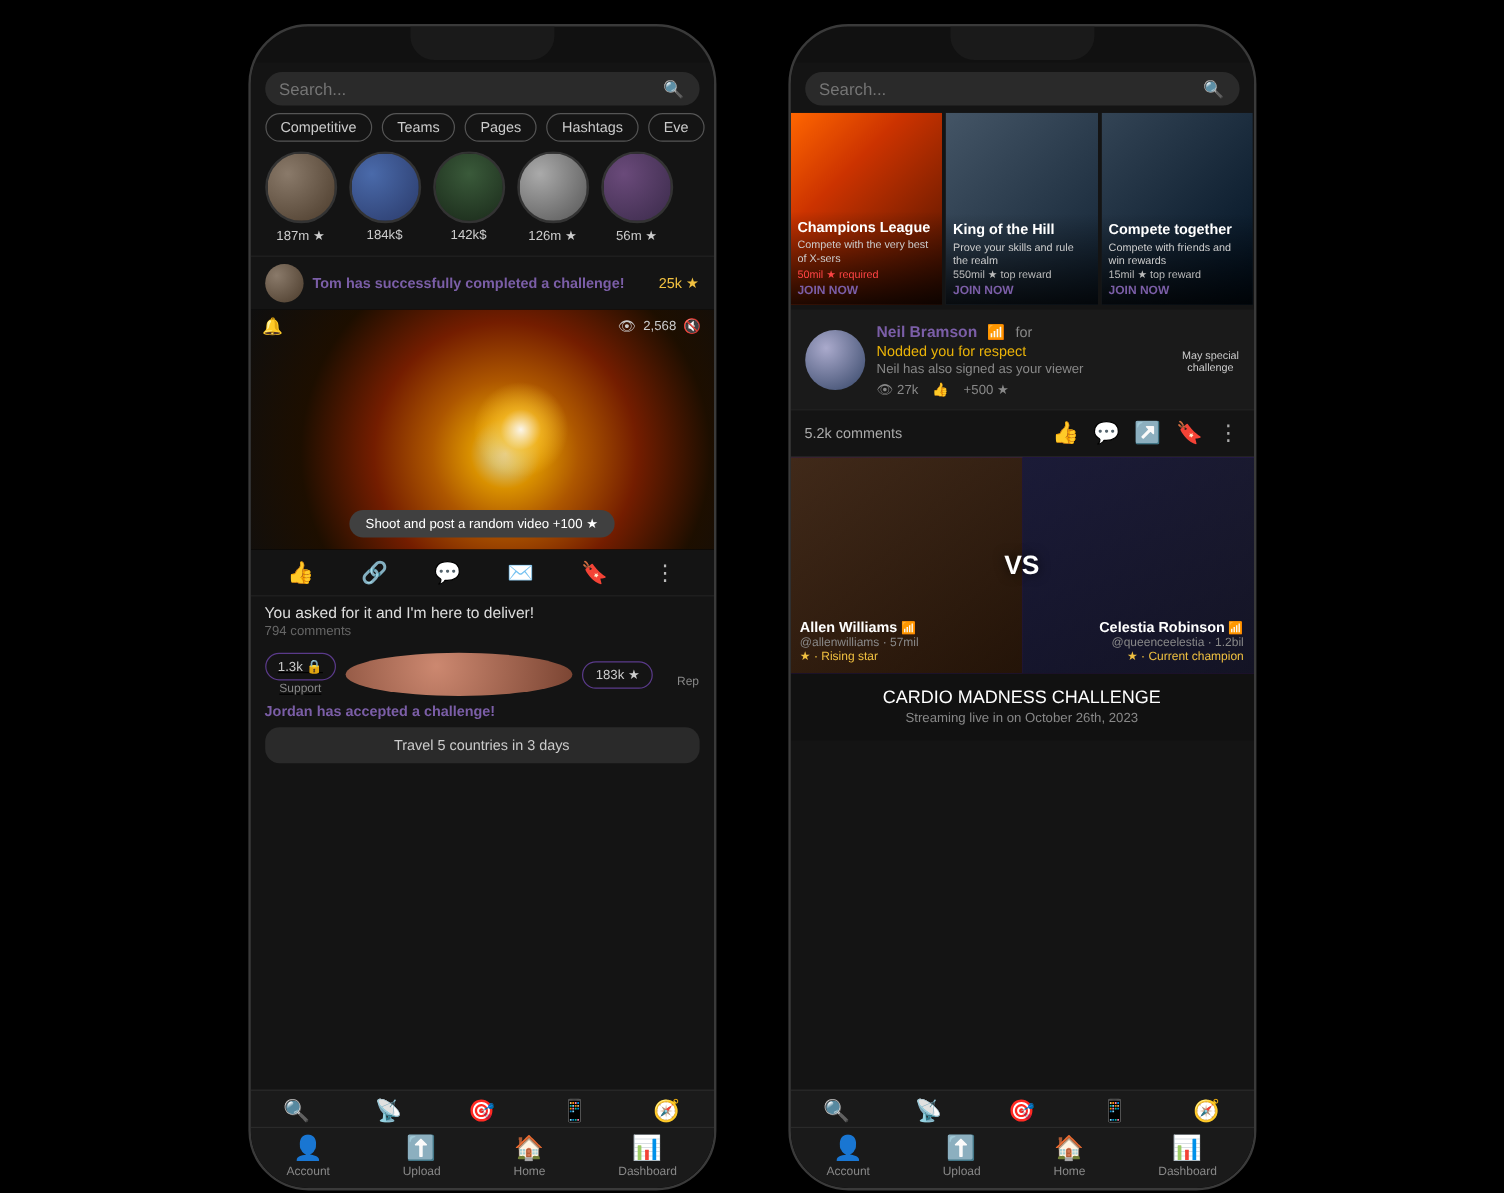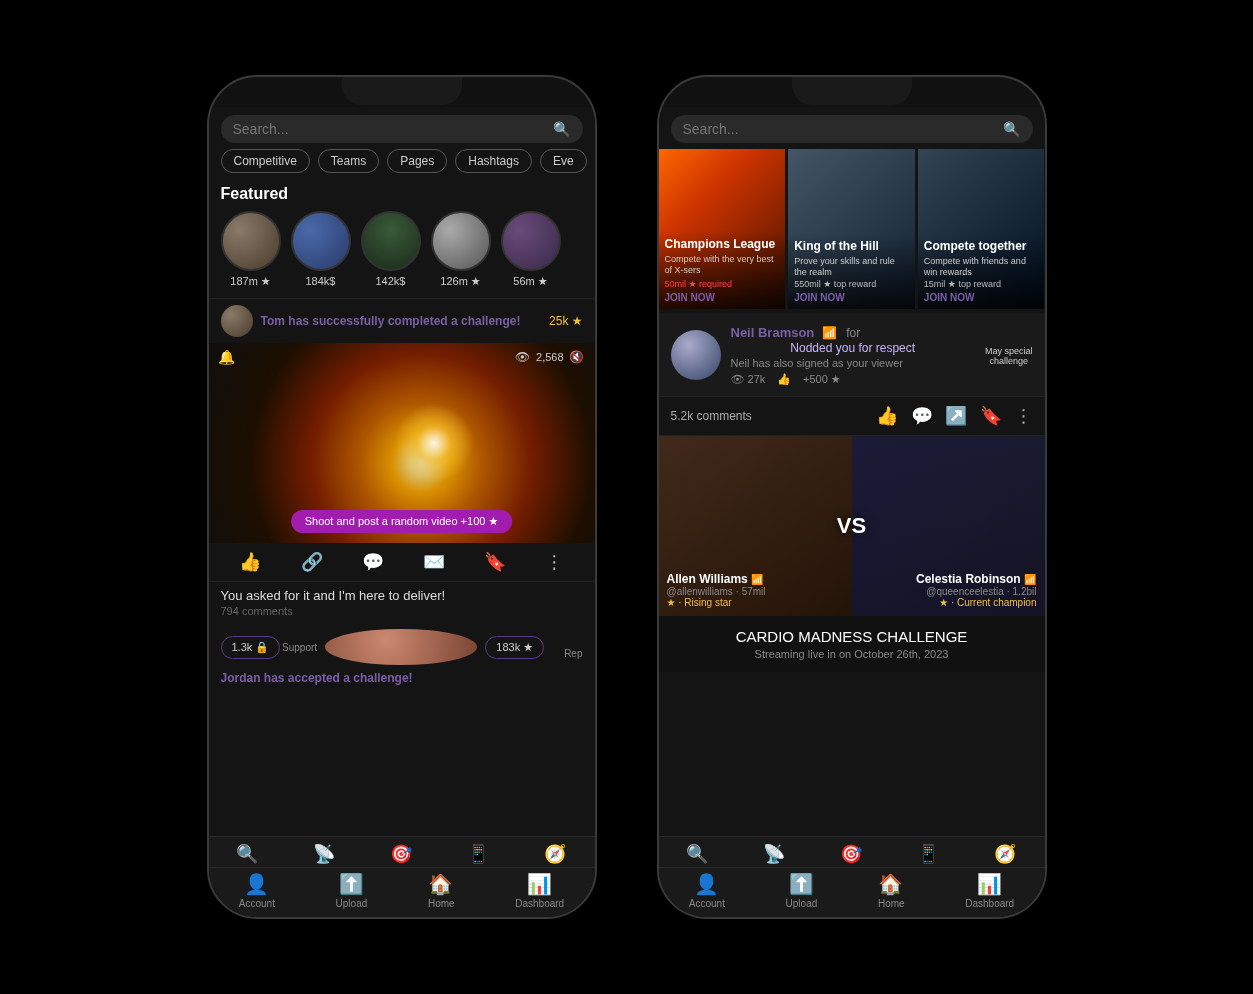--- a/index.html
+++ b/index.html
@@ -14,21 +14,21 @@
     .scene {
       display: flex;
       gap: 60px;
       align-items: center;
       padding: 20px;
     }
 
     
     .phone {
       width: 390px;
-      height: 844px;
+      height: 972px;
       background: #1a1a1a;
       border-radius: 50px;
       border: 2px solid #3a3a3a;
       position: relative;
       overflow: hidden;
       box-shadow: 0 0 40px rgba(0,0,0,0.8), inset 0 0 10px rgba(255,255,255,0.05);
     }
     .phone::before {
       content: '';
       position: absolute;
@@ -181,21 +181,21 @@
     }
     .bell-icon { color: #aaa; font-size: 14px; }
     .video-stats { display: flex; align-items: center; gap: 6px; }
     .eye-count { color: #ccc; font-size: 11px; }
     .mute-icon { color: #ccc; font-size: 12px; }
     .challenge-badge {
       position: absolute;
       bottom: 10px;
       left: 50%;
       transform: translateX(-50%);
-      background: #a21caf;
+      background: #404040;
       border-radius: 16px;
       padding: 5px 14px;
       color: #fff;
       font-size: 11px;
       white-space: nowrap;
       margin-top: 14px;
     }
 
     
     .action-bar {
@@ -374,21 +374,21 @@
       background: #1a1a1a;
     }
     .notif-card-avatar {
       width: 50px; height: 50px;
       border-radius: 50%;
       background: radial-gradient(circle at 35% 30%, #aaaacc, #334466);
       flex-shrink: 0;
     }
     .notif-card-text { flex: 1; }
     .notif-card-name { color: #7b5ea7; font-size: 13px; font-weight: 600; }
-    .notif-card-action { color: #c4b5fd; font-size: 12px; text-align: center; }
+    .notif-card-action { color: #eab308; font-size: 12px; }
     .notif-card-sub { color: #888; font-size: 11px; margin-top: 2px; }
     .notif-card-stats { display: flex; align-items: center; gap: 12px; margin-top: 4px; }
     .notif-stat { color: #888; font-size: 11px; }
 
     
     .comments-bar {
       display: flex;
       align-items: center;
       padding: 8px 12px;
       gap: 12px;
@@ -488,21 +488,20 @@
         <div class="filter-tabs">
           <div class="filter-tab">Competitive</div>
           <div class="filter-tab">Teams</div>
           <div class="filter-tab">Pages</div>
           <div class="filter-tab">Hashtags</div>
           <div class="filter-tab">Eve</div>
         </div>
 
         <div class="scroll-content">
 
-          <div class="section-title">Featured</div>
           <div class="featured-row">
             <div class="featured-item">
               <div class="featured-avatar av1"></div>
               <div class="featured-stat">187m ★</div>
             </div>
             <div class="featured-item">
               <div class="featured-avatar av2"></div>
               <div class="featured-stat">184k$</div>
             </div>
             <div class="featured-item">
@@ -556,21 +555,21 @@
             <span class="action-icon">🔖</span>
             <span class="action-icon">⋮</span>
           </div>
 
           <div class="video-info">
             <div class="video-caption">You asked for it and I'm here to deliver!</div>
             <div class="video-comments">794 comments</div>
           </div>
 
           <div class="support-row">
-            <div style="display:flex;align-items:center;gap:2px;">
+            <div style="display:flex;flex-direction:column;align-items:center;gap:2px;text-decoration:underline;">
               <div class="support-btn">
                 <span>1.3k 🔒</span>
               </div>
               <div style="color:#888;font-size:10px;">Support</div>
             </div>
             <div style="flex:1;display:flex;justify-content:center;">
               <div class="support-avatar"></div>
             </div>
             <div style="display:flex;align-items:flex-end;gap:20px;">
               <div class="rep-btn">
@@ -578,20 +577,23 @@
               </div>
               <div style="color:#888;font-size:10px;">Rep</div>
             </div>
           </div>
 
           <div class="accept-notif">
             <span style="color:#7b5ea7;font-weight:600;">Jordan</span>
             <span>has accepted a challenge!</span>
           </div>
 
+          <div class="challenge-btn">
+            <span>Travel 5 countries in 3 days</span>
+          </div>
         </div>
 
         <div class="bottom-nav">
           <div class="nav-icons">
             <div class="nav-icon-item">
               <span class="nav-icon">🔍</span>
             </div>
             <div class="nav-icon-item">
               <span class="nav-icon">📡</span>
             </div>

